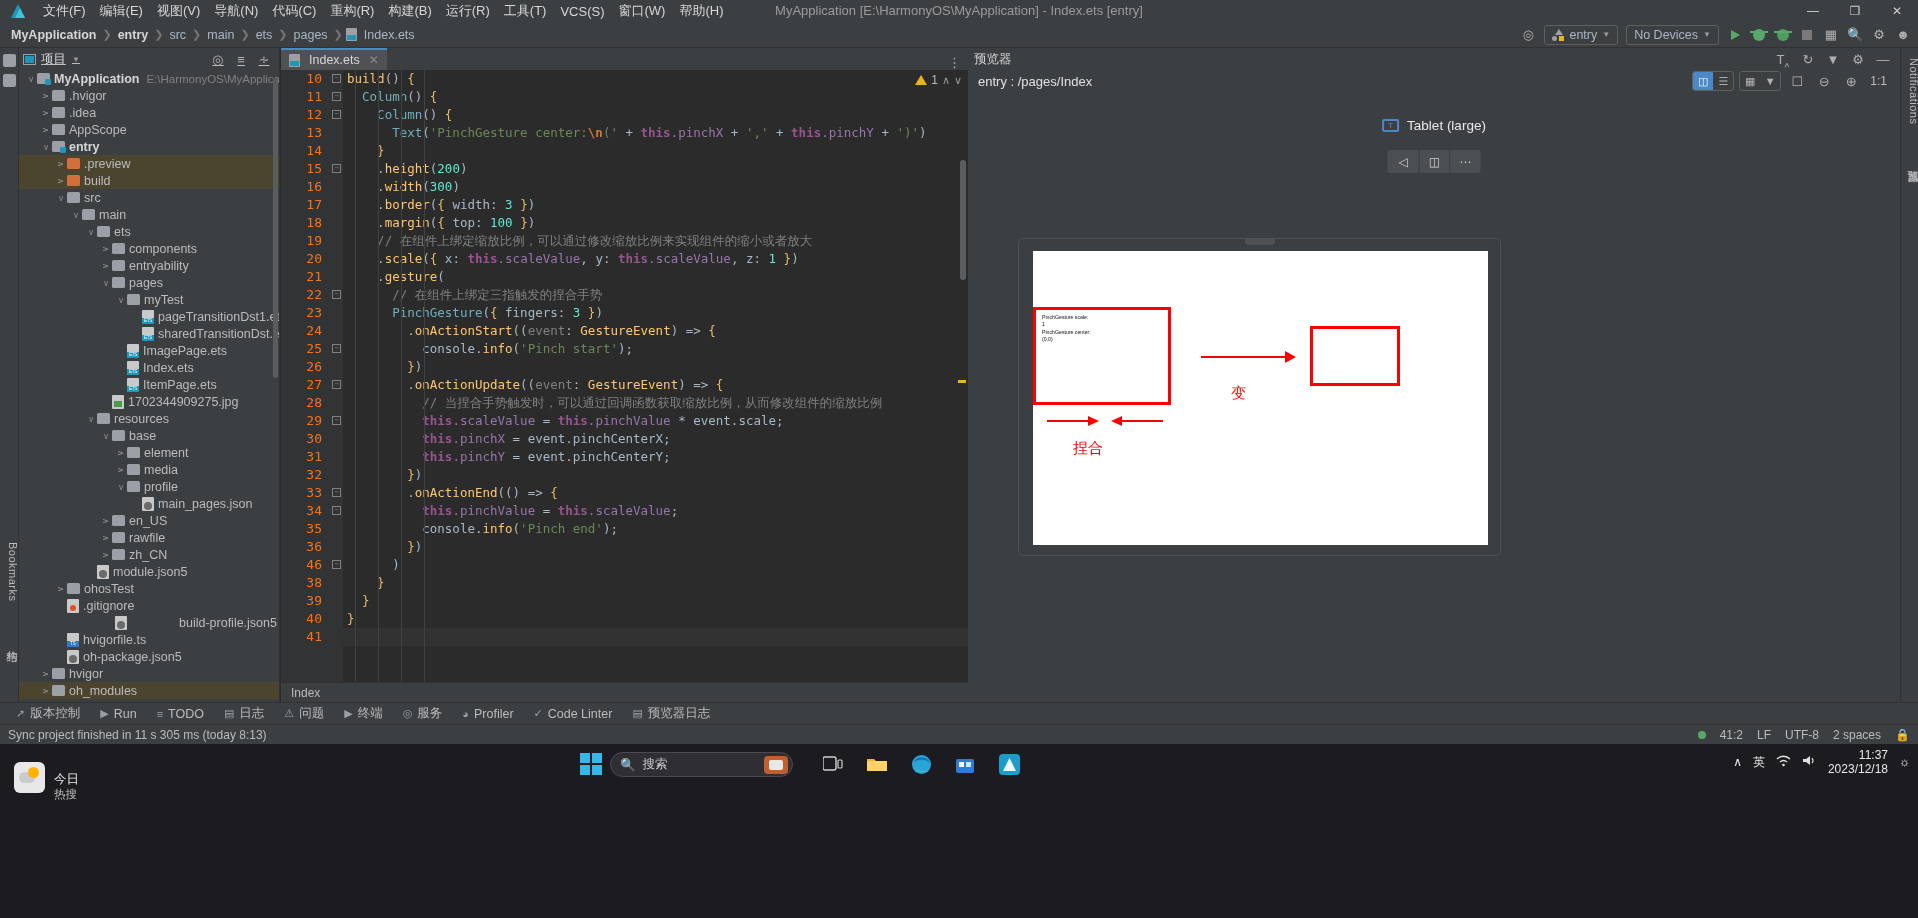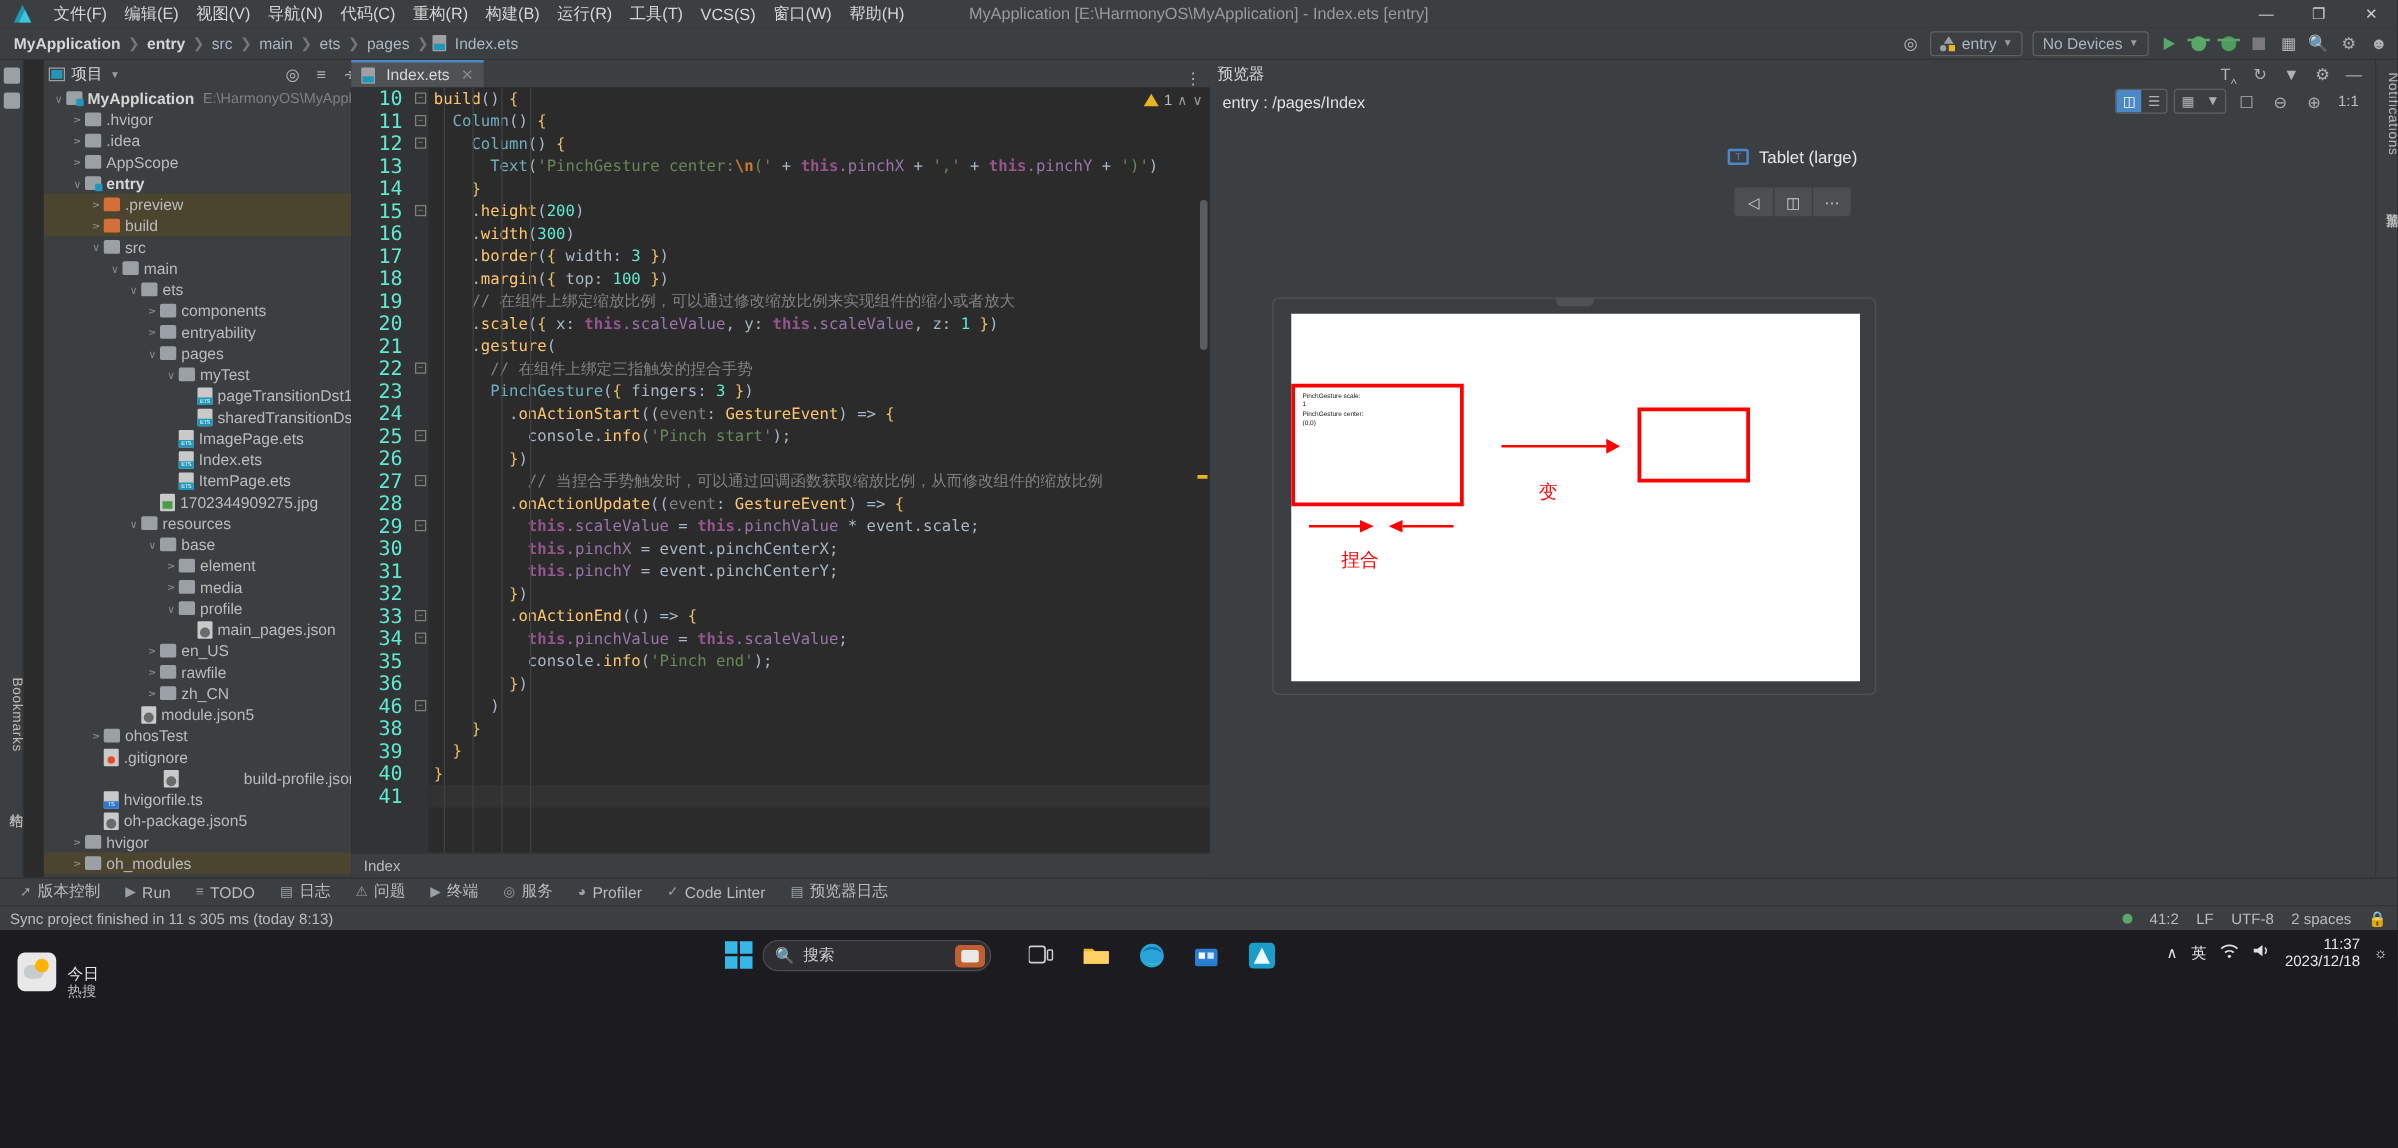--- a/index.html
+++ b/index.html
@@ -85,22 +85,22 @@
   }
   .vtab {
     position:absolute; left:0; width:19px; color:#bbbbbb; font-size:11px;
     writing-mode:vertical-rl; text-orientation:mixed; letter-spacing:0.5px;
     padding:4px 0; white-space:nowrap;
   }
   .stripicon { position:absolute; left:3px; width:13px; height:13px; }
 
   
   .projpanel {
-    position:absolute; left:35px; top:48px; width:261px; height:654px;
-    background:#3c3f41; border-right:1px solid #323232; overflow:hidden;
+    position:absolute; left:19px; top:48px; width:261px; height:654px;
+    background:#3c3f41; border-right:1px solid #323232; overflow:hidden;text-decoration:underline;
   }
   .proj-head { height:22px; display:flex; align-items:center; padding:0 4px; }
   .proj-head .label { color:#d6d6d6; font-size:12.5px; margin-left:5px; }
   .proj-sq { width:13px;height:11px;border:1.5px solid #9aa0a6; background:#3c3f41; position:relative;}
   .proj-sq:after{content:"";position:absolute;left:1px;top:1px;right:1px;bottom:1px;background:#2196b8;}
   .proj-head-right { margin-left:auto; display:flex; gap:1px; }
   .tree { position:absolute; left:0; top:22px; right:0; bottom:0; overflow:hidden; }
   .row {
     height:17px; display:flex; align-items:center; white-space:nowrap;
     font-size:12.5px; color:#bbbbbb; padding-right:4px;
@@ -187,21 +187,21 @@
   }
   .code {
     position:absolute; left:0; top:22px; right:0; bottom:20px;
     background:#2b2b2b; overflow:hidden;
     font-family:"DejaVu Sans Mono", monospace; font-size:12.5px;
   }
   .gutter {
     position:absolute; left:0; top:0; width:48px; bottom:0; background:#313335;
     text-align:right;
   }
-  .gline { height:18px; line-height:18px; color:#5eead4; font-size:16px; padding-right:7px; }
+  .gline { height:18px; line-height:18px; color:#f97316; font-size:13px; padding-right:7px; }
   .foldcol { position:absolute; left:48px; top:0; width:14px; bottom:0; background:#313335; }
   .foldmark {
     position:absolute; left:3px; width:9px; height:9px; border:1px solid #808080;
     color:#808080; font-size:7px; line-height:7px; text-align:center; background:#313335;
   }
   .codearea { position:absolute; left:62px; top:0; right:0; bottom:0; }
   .cline { height:18px; line-height:18px; white-space:pre; padding-left:4px; }
   .indguide {
     position:absolute; top:0; bottom:0; width:1px; background:#3f4244;
   }
@@ -718,22 +718,22 @@
           <div class="cline"><span class="id">    .</span><span class="fn">border</span><span class="paren">(</span><span class="brace">{</span><span class="id"> width: </span><span class="num">3</span><span class="id"> </span><span class="brace">}</span><span class="paren">)</span></div>
           <div class="cline"><span class="id">    .</span><span class="fn">margin</span><span class="paren">(</span><span class="brace">{</span><span class="id"> top: </span><span class="num">100</span><span class="id"> </span><span class="brace">}</span><span class="paren">)</span></div>
           <div class="cline"><span class="cm">    // 在组件上绑定缩放比例，可以通过修改缩放比例来实现组件的缩小或者放大</span></div>
           <div class="cline"><span class="id">    .</span><span class="fn">scale</span><span class="paren">(</span><span class="brace">{</span><span class="id"> x: </span><span class="this">this</span><span class="prop">.scaleValue</span><span class="id">, y: </span><span class="this">this</span><span class="prop">.scaleValue</span><span class="id">, z: </span><span class="num">1</span><span class="id"> </span><span class="brace">}</span><span class="paren">)</span></div>
           <div class="cline"><span class="id">    .</span><span class="fn">gesture</span><span class="paren">(</span></div>
           <div class="cline"><span class="cm">      // 在组件上绑定三指触发的捏合手势</span></div>
           <div class="cline"><span class="id">      </span><span class="cls">PinchGesture</span><span class="paren">(</span><span class="brace">{</span><span class="id"> fingers: </span><span class="num">3</span><span class="id"> </span><span class="brace">}</span><span class="paren">)</span></div>
           <div class="cline"><span class="id">        .</span><span class="fn">onActionStart</span><span class="paren">((</span><span class="cm">event</span><span class="id">: </span><span class="fn">GestureEvent</span><span class="paren">) </span><span class="id">=&gt; </span><span class="brace">{</span></div>
           <div class="cline"><span class="id">          console</span><span class="id">.</span><span class="fn">info</span><span class="paren">(</span><span class="str">'Pinch start'</span><span class="paren">);</span></div>
           <div class="cline"><span class="id">        </span><span class="brace">}</span><span class="paren">)</span></div>
+          <div class="cline"><span class="id">        .</span><span class="fn">onActionUpdate</span><span class="paren">((</span><span class="cm">event</span><span class="id">: </span><span class="fn">GestureEvent</span><span class="paren">) </span><span class="id">=&gt; </span><span class="brace">{</span></div>
           <div class="cline"><span class="cm">          // 当捏合手势触发时，可以通过回调函数获取缩放比例，从而修改组件的缩放比例</span></div>
-          <div class="cline"><span class="id">        .</span><span class="fn">onActionUpdate</span><span class="paren">((</span><span class="cm">event</span><span class="id">: </span><span class="fn">GestureEvent</span><span class="paren">) </span><span class="id">=&gt; </span><span class="brace">{</span></div>
           <div class="cline"><span class="id">          </span><span class="this">this</span><span class="prop">.scaleValue</span><span class="id"> = </span><span class="this">this</span><span class="prop">.pinchValue</span><span class="id"> * event.scale;</span></div>
           <div class="cline"><span class="id">          </span><span class="this">this</span><span class="prop">.pinchX</span><span class="id"> = event.pinchCenterX;</span></div>
           <div class="cline"><span class="id">          </span><span class="this">this</span><span class="prop">.pinchY</span><span class="id"> = event.pinchCenterY;</span></div>
           <div class="cline"><span class="id">        </span><span class="brace">}</span><span class="paren">)</span></div>
           <div class="cline"><span class="id">        .</span><span class="fn">onActionEnd</span><span class="paren">(() </span><span class="id">=&gt; </span><span class="brace">{</span></div>
           <div class="cline"><span class="id">          </span><span class="this">this</span><span class="prop">.pinchValue</span><span class="id"> = </span><span class="this">this</span><span class="prop">.scaleValue</span><span class="id">;</span></div>
           <div class="cline"><span class="id">          console</span><span class="id">.</span><span class="fn">info</span><span class="paren">(</span><span class="str">'Pinch end'</span><span class="paren">);</span></div>
           <div class="cline"><span class="id">        </span><span class="brace">}</span><span class="paren">)</span></div>
           <div class="cline"><span class="id">      </span><span class="paren">)</span></div>
           <div class="cline"><span class="id">    </span><span class="brace">}</span></div>

